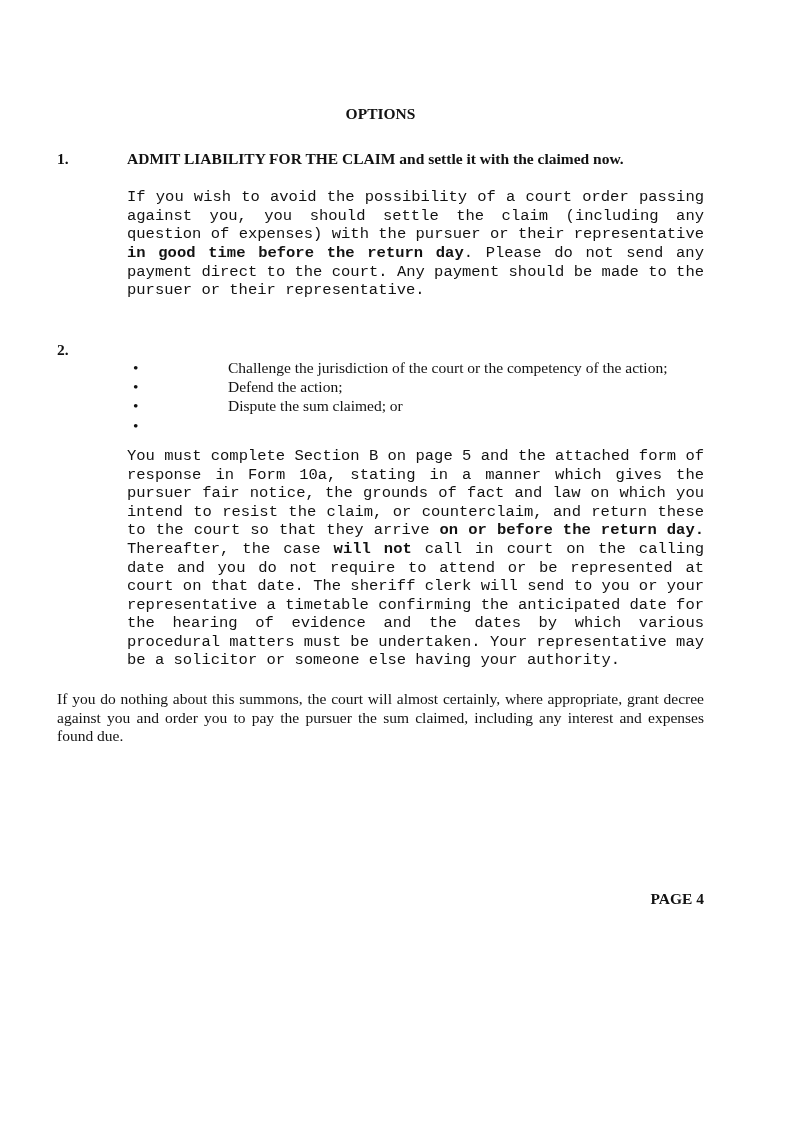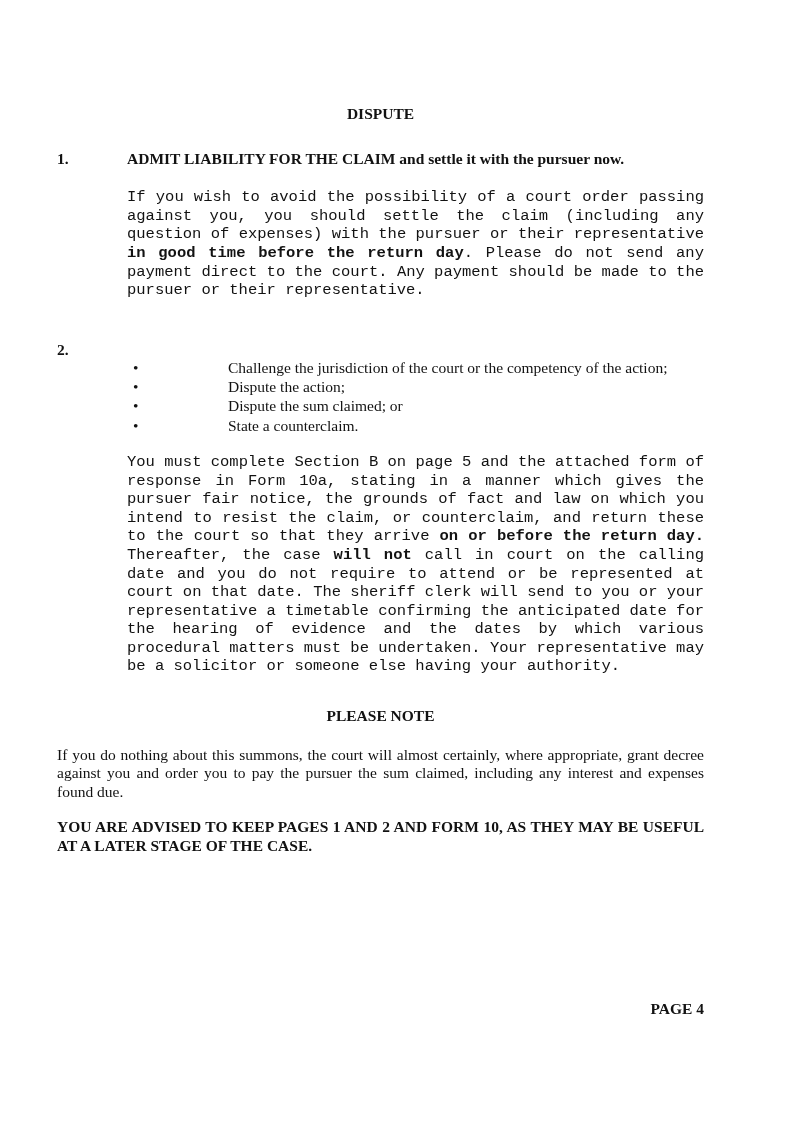--- a/index.html
+++ b/index.html
@@ -35,21 +35,21 @@
     grid-column: 2;
     font-weight: 700;
   }
   .sec-para {
     grid-column: 2;
     margin: 20px 0 0 0;
     text-align: justify;
     font-family: Liberation Mono, monospace;
   }
   .sec-para.tight { margin-top: 0; }
-  .sec-para.gap18 { margin-top: 18px; }
+  .sec-para.gap18 { margin-top: 12px; }
   .bullet-list {
     grid-column: 2;
     margin-top: 17px;
     line-height: 19.3px;
   }
   .bullet-row { display: flex; }
   .bullet-marker {
     width: 101px;
     box-sizing: border-box;
     padding-left: 6px;
@@ -74,52 +74,49 @@
     margin: 144px 0 0 0;
     text-align: right;
     font-weight: 700;
   }
 </style>
 </head>
 <body>
 
 <div class="page">
 
-  <div class="doc-title">DISPUTE</div>
+  <div class="doc-title">OPTIONS</div>
 
   <div class="section section-1">
     <div class="sec-num">1.</div>
-    <div class="sec-heading">ADMIT LIABILITY FOR THE CLAIM and settle it with the pursuer now.</div>
+    <div class="sec-heading">ADMIT LIABILITY FOR THE CLAIM and settle it with the claimed now.</div>
     <p class="sec-para"><span>If you wish to avoid the possibility of a court order passing against you, you should settle the claim (including any question of expenses) with the pursuer or their representative </span><span class="b">in good time before the return day</span><span>. Please do not send any payment direct to the court. Any payment should be made to the pursuer or their representative.</span></p>
   </div>
 
   <div class="section section-2">
     <div class="sec-num">2.</div>
 
     <div class="bullet-list">
       <div class="bullet-row">
         <span class="bullet-marker">•</span>
         <span class="bullet-text">Challenge the jurisdiction of the court or the competency of the action;</span>
       </div>
       <div class="bullet-row">
         <span class="bullet-marker">•</span>
-        <span class="bullet-text">Dispute the action;</span>
+        <span class="bullet-text">Defend the action;</span>
       </div>
       <div class="bullet-row">
         <span class="bullet-marker">•</span>
         <span class="bullet-text">Dispute the sum claimed; or</span>
       </div>
       <div class="bullet-row">
         <span class="bullet-marker">•</span>
-        <span class="bullet-text">State a counterclaim.</span>
       </div>
     </div>
 
     <p class="sec-para gap18"><span>You must complete Section B on page 5 and the attached form of response in Form 10a, stating in a manner which gives the pursuer fair notice, the grounds of fact and law on which you intend to resist the claim, or counterclaim, and return these to the court so that they arrive </span><span class="b">on or before the return day.</span><span> Thereafter, the case </span><span class="b">will not</span><span> call in court on the calling date and you do not require to attend or be represented at court on that date. The sheriff clerk will send to you or your representative a timetable confirming the anticipated date for the hearing of evidence and the dates by which various procedural matters must be undertaken. Your representative may be a solicitor or someone else having your authority.</span></p>
   </div>
 
-  <div class="pn-heading">PLEASE NOTE</div>
   <p class="pn-para">If you do nothing about this summons, the court will almost certainly, where appropriate, grant decree against you and order you to pay the pursuer the sum claimed, including any interest and expenses found due.</p>
-  <p class="advice-para">YOU ARE ADVISED TO KEEP PAGES 1 AND 2 AND FORM 10, AS THEY MAY BE USEFUL AT A LATER STAGE OF THE CASE.</p>
 
   <div class="page-footer">PAGE 4</div>
 
 </div>
 
 </body></html>

